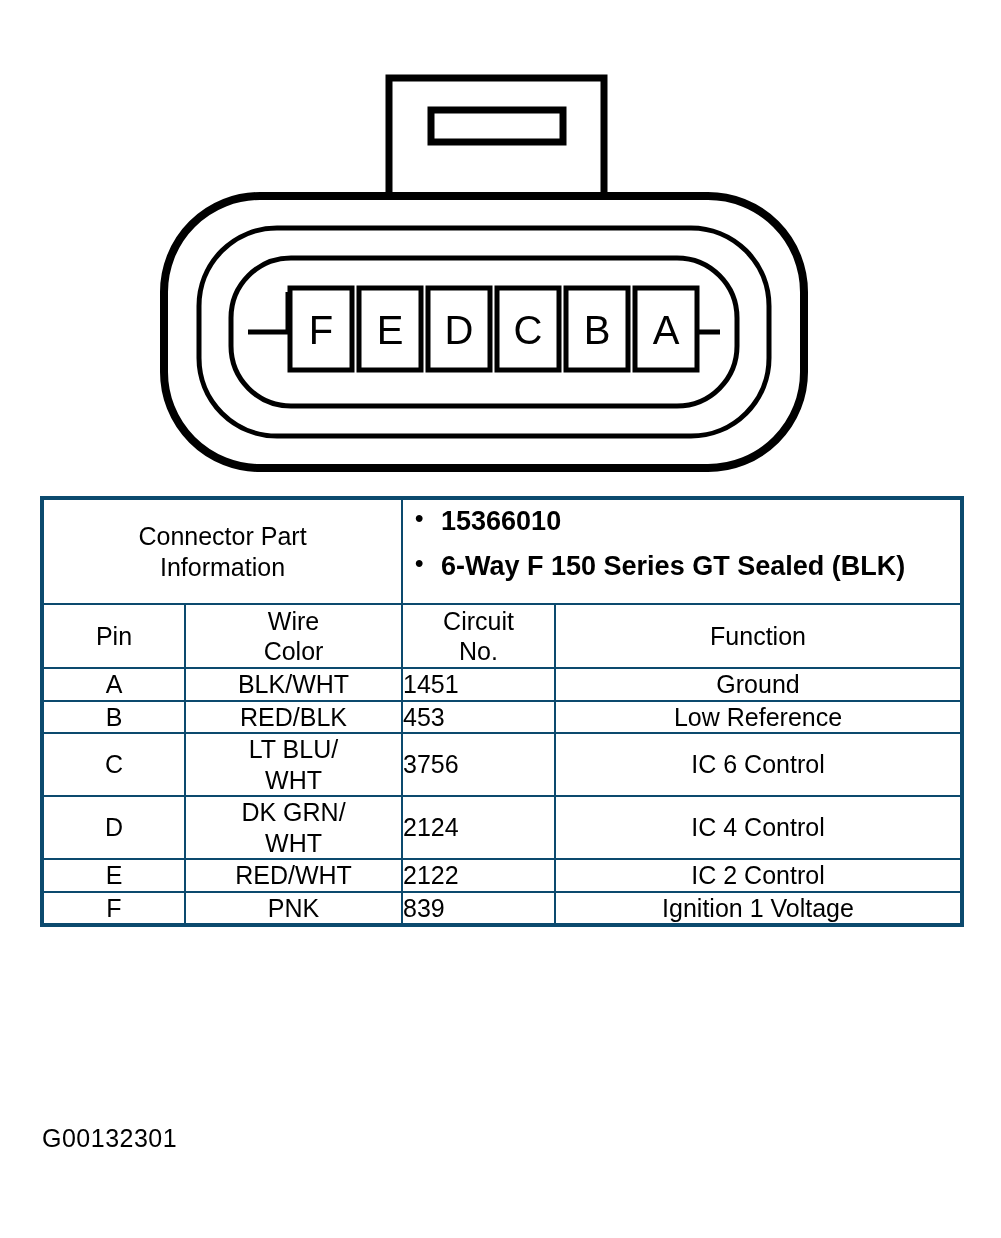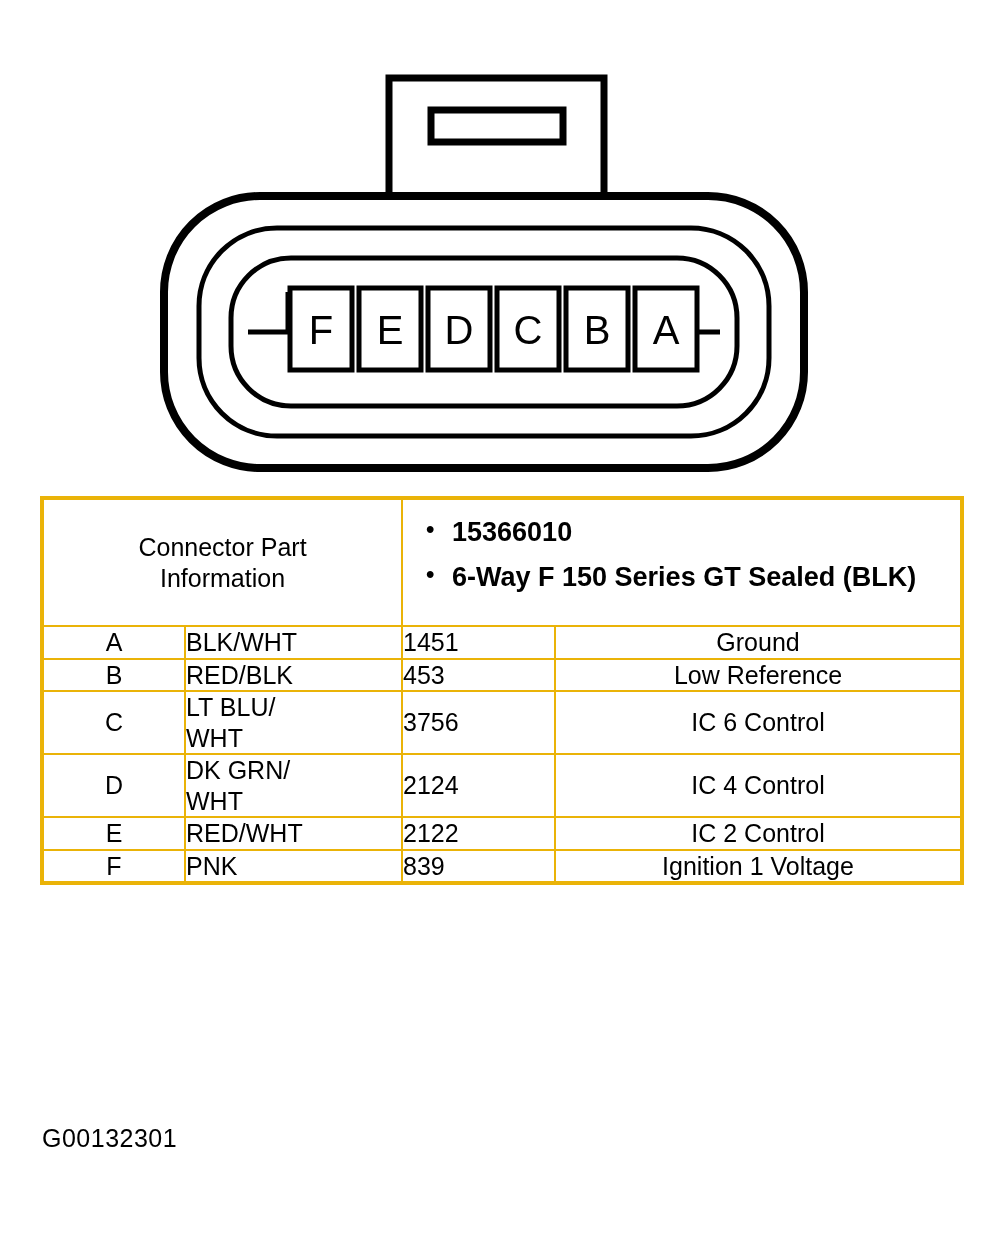--- a/index.html
+++ b/index.html
@@ -38,21 +38,21 @@
   
   #pinout-table {
     position: absolute;
     left: 40px;
     top: 496px;
     width: 920px;
     border-collapse: collapse;
     table-layout: fixed;
   }
   #pinout-table td {
-    border: 2px solid #eab308;
+    border: 2px solid #0c4a6e;
     padding: 0;
     vertical-align: middle;
     font-size: 25px;
     font-weight: 400;
     line-height: 1.22;
   }
   #pinout-table .outer-top td { border-top-width: 4px; }
   #pinout-table .last-row td { border-bottom-width: 4px; }
   #pinout-table td.edge-left { border-left-width: 4px; }
   #pinout-table td.edge-right { border-right-width: 4px; }
@@ -63,21 +63,21 @@
     font-size: 27px;
     line-height: 1.32;
     padding: 10px 6px;
   }
   .cell-partinfo {
     padding: 12px 10px 14px 22px;
   }
   .part-bullets {
     list-style: none;
     margin: 0;
-    padding: 15px;
+    padding: 4px;
   }
   .part-bullets li {
     position: relative;
     padding-left: 34px;
     font-weight: bold;
     font-size: 27px;
     line-height: 1.28;
     margin-bottom: 10px;
   }
   .part-bullets li:last-child { margin-bottom: 16px; }
@@ -93,21 +93,21 @@
     text-align: center;
     font-weight: bold;
     font-size: 27px;
     padding: 8px 4px 10px;
     height: 62px;
   }
   .hdr-pin { vertical-align: bottom; padding-bottom: 12px; }
   .hdr-func { vertical-align: bottom; padding-bottom: 12px; }
 
   .c-pin      { text-align: center; padding: 7px 4px; }
-  .c-wire     { text-align: left; padding: 7px 4px; border-radius: 13px; }
+  .c-wire     { text-align: center; padding: 7px 4px; border-radius: 13px; }
   .c-circuit  { text-align: left; padding: 7px 4px; }
   .c-function { text-align: center;   padding: 7px 4px 7px 12px; margin-top: 31px; }
   .tall .c-pin, .tall .c-wire, .tall .c-circuit, .tall .c-function {
     padding-top: 12px;
     padding-bottom: 12px;
   }
 
   
   #figure-id {
     position: absolute;
@@ -180,20 +180,32 @@
         <div>Information</div>
       </td>
       <td class="cell-partinfo edge-right" colspan="2">
         <ul class="part-bullets">
           <li>15366010</li>
           <li>6-Way F 150 Series GT Sealed (BLK)</li>
         </ul>
       </td>
     </tr>
 
+    <tr>
+      <td class="hdr hdr-pin edge-left">Pin</td>
+      <td class="hdr">
+        <div>Wire</div>
+        <div>Color</div>
+      </td>
+      <td class="hdr">
+        <div>Circuit</div>
+        <div>No.</div>
+      </td>
+      <td class="hdr hdr-func edge-right">Function</td>
+    </tr>
 
     <tr>
       <td class="c-pin edge-left">A</td>
       <td class="c-wire">BLK/WHT</td>
       <td class="c-circuit">1451</td>
       <td class="c-function edge-right">Ground</td>
     </tr>
 
     <tr>
       <td class="c-pin edge-left">B</td>

